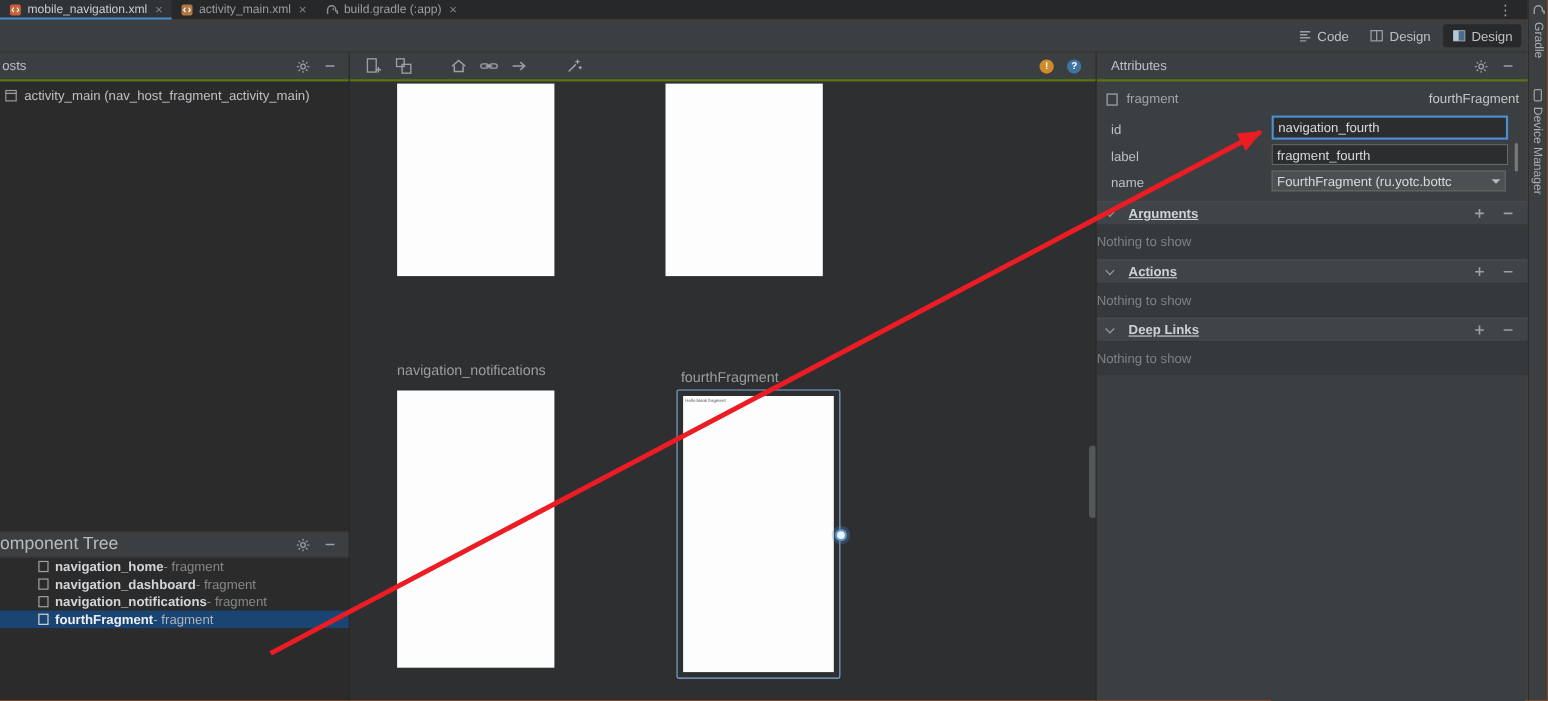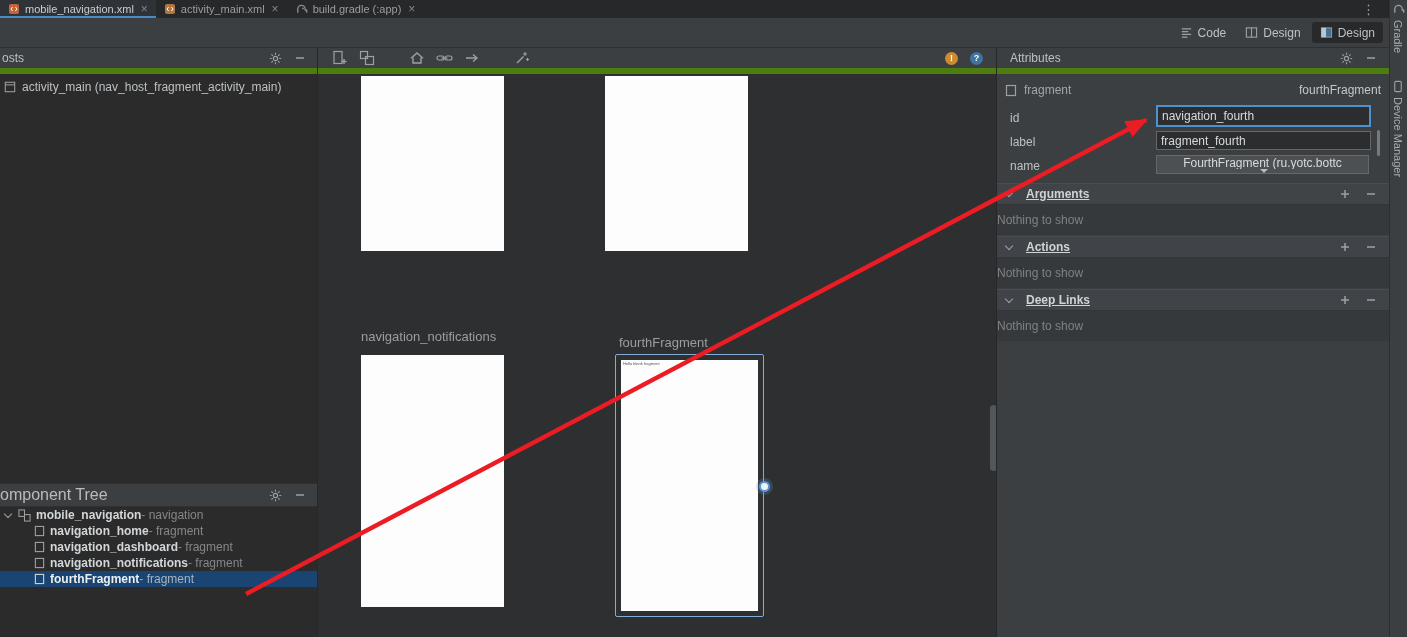--- a/index.html
+++ b/index.html
@@ -15,21 +15,21 @@
   .tab .close { color:#83878a; font-size:12px; margin-left:2px; line-height:1; }
   .kebab { margin-left:auto; padding:0 14px 0 0; font-size:13px; color:#a7abae; display:flex; align-items:center; }
 
   
   .row2 { position:absolute; left:0; top:18px; width:1389px; height:30px; background:#3c3f41; border-bottom:1px solid #2e3133; }
   .viewgroup { position:absolute; right:6px; top:4px; display:flex; gap:3px; }
   .viewbtn { display:flex; align-items:center; gap:5px; height:21px; padding:0 8px; font-size:12px; color:#bcc0c3; border-radius:3px; }
   .viewbtn.sel { background:#27292b; }
 
   
-  .phead { position:absolute; top:48px; height:26px; background:#3c3f41; border-bottom:6px solid #4d7c0f;
+  .phead { position:absolute; top:48px; height:26px; background:#3c3f41; border-bottom:2px solid #4d7c0f;
            display:flex; align-items:center; }
   #hostsHead { left:0; width:318px; }
   #canvasTb  { left:318px; width:679px; }
   #attrsHead { left:997px; width:392px; }
   .phead .title { font-size:12px; color:#bcc0c3; padding-left:2px; }
   #attrsHead .title { padding-left:13px; }
   .hicons { margin-left:auto; display:flex; align-items:center; gap:12px; padding-right:12px; }
 
   
   .tbicons { display:flex; align-items:center; gap:11px; padding-left:14px; }
@@ -86,21 +86,21 @@
                padding:0 8px; gap:7px; }
   .comp-type { color:#9fa6ab; }
   .comp-id { margin-left:auto; color:#c3c7ca; }
   .flabel { position:absolute; left:13px; color:#bcc0c3; }
   #idLabel { top:37px; } #labelLabel { top:61px; } #nameLabel { top:85px; }
   .field { position:absolute; left:159px; width:215px; height:19px; background:#2b2d2e; border:1px solid #646868;
            color:#d7dadc; font-size:12px; font-family:inherit; padding:1px 4px; outline:none; }
   #idField { top:31px; width:215px; height:22px; border:2px solid #4e8fd0; }
   #labelField { top:57px; }
   .combo { position:absolute; left:159px; top:81px; width:213px; height:19px; background:#4c5052;
-           border:1px solid #646868; color:#d7dadc; display:flex; align-items:center; padding:0 4px;flex-direction:column; }
+           border:1px solid #646868; color:#d7dadc; display:flex; align-items:center; padding:0 4px; }
   .combo .txt { overflow:hidden; white-space:nowrap; flex:1 1 auto; }
   .caret { flex:0 0 auto; width:0; height:0; border-left:4px solid transparent; border-right:4px solid transparent;
            border-top:4px solid #b6babd; margin-left:3px; }
   #attrScroll { position:absolute; left:380px; top:56px; width:3px; height:26px; background:#75797c; border-radius:2px; }
 
   .sect { position:absolute; left:0; width:392px; height:22px; background:#404448; border-top:1px solid #494d50;
           border-bottom:1px solid #323537; display:flex; align-items:center; padding:0 9px; gap:7px; }
   .sect .stitle { font-weight:bold; color:#cfd3d6;text-decoration:underline; }
   .sicons { margin-left:auto; display:flex; gap:14px; align-items:center; padding-right:3px; }
   .empty { position:absolute; left:0; width:392px; height:30px; background:#36393b; color:#7e8284;
@@ -261,31 +261,20 @@
         <circle cx="8" cy="8" r="2.6" fill="none" stroke="#9da0a3" stroke-width="1.4"></circle>
         <path d="M8 1v2.3M8 12.7V15M1 8h2.3M12.7 8H15M3 3l1.7 1.7M11.3 11.3 13 13M13 3l-1.7 1.7M4.7 11.3 3 13" stroke="#9da0a3" stroke-width="1.4"></path>
       </svg>
       <svg class="ic" width="12" height="12" viewBox="0 0 12 12">
         <path d="M2 6h8" stroke="#9da0a3" stroke-width="1.5"></path>
       </svg>
     </span>
   </div>
 
   <div id="treeBody">
-    <div class="trow root">
-      <span class="chevdown"></span>
-      <span class="ticon">
-        <svg class="ic" width="13" height="13" viewBox="0 0 14 14">
-          <rect x="1" y="1" width="6" height="7" fill="none" stroke="#9da0a3" stroke-width="1.1"></rect>
-          <rect x="7" y="6" width="6" height="7" fill="none" stroke="#9da0a3" stroke-width="1.1"></rect>
-        </svg>
-      </span>
-      <span class="nm">mobile_navigation</span>
-        <span class="sfx"> - navigation</span>
-    </div>
     <div class="trow">
       <span class="ticon">
         <svg class="ic" width="11" height="12" viewBox="0 0 12 13">
           <rect x="1.5" y="1.5" width="9" height="10" fill="none" stroke="#9da0a3" stroke-width="1.2"></rect>
         </svg>
       </span>
       <span class="nm">navigation_home</span>
         <span class="sfx"> - fragment</span>
     </div>
     <div class="trow">

